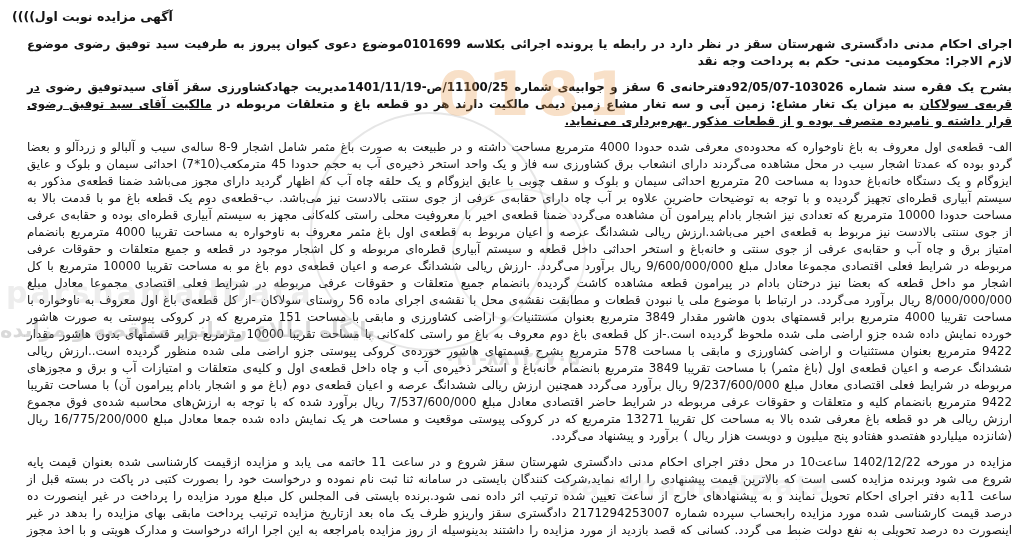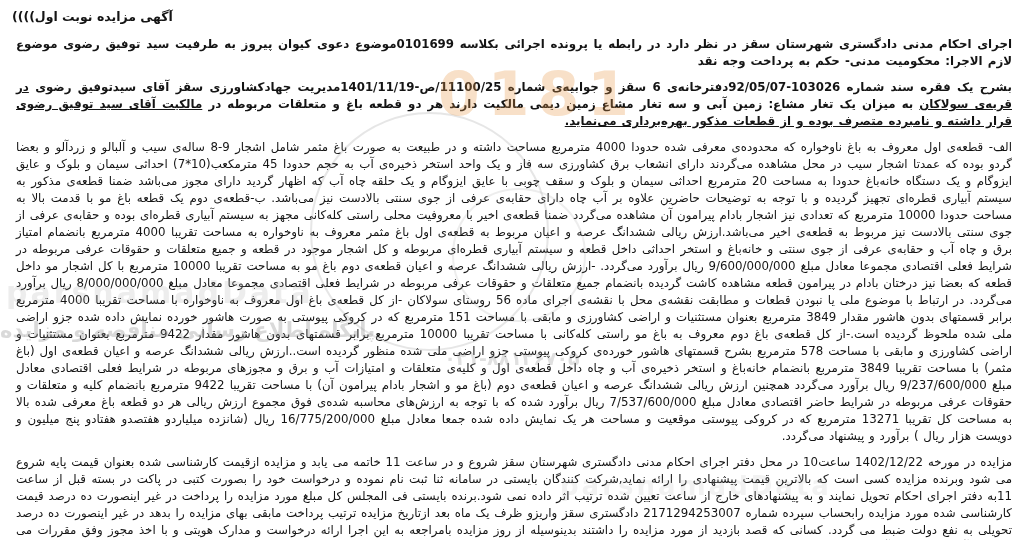--- a/index.html
+++ b/index.html
@@ -2,21 +2,21 @@
 <html lang="fa" dir="rtl"><head>
 <meta charset="utf-8">
 <style>
   html,body{margin:0;padding:0;background:#ffffff;}
   body{width:1024px;height:540px;overflow:hidden;
        font-family:"DejaVu Sans","Liberation Sans",sans-serif;}
   .page{position:relative;width:1024px;height:540px;box-sizing:border-box;
         padding:6px 12px 0 12px;direction:rtl;color:#141414;
         font-size:11.8px;line-height:17px;text-align:justify;}
   .title{font-size:12.5px;font-weight:bold;text-align:left;margin:2px 2px 11px 0;}
-  .para{margin:0 0 9px 4px;word-spacing:1px;}
+  .para{margin:0 0 9px 15px;word-spacing:1px;}
   .para.bold{font-weight:bold;}
   .seg-u{text-decoration:underline;}
   
   .wm-layer{position:absolute;inset:0;pointer-events:none;z-index:3;}
   .wm-circle-big{position:absolute;left:310px;top:112px;width:235px;height:235px;
         border:2px solid rgba(165,165,165,0.28);border-radius:50%;}
   .wm-circle-small{position:absolute;left:452px;top:188px;width:130px;height:130px;
         border:2px solid rgba(165,165,165,0.20);border-radius:50%;}
   .wm-code{position:absolute;left:438px;top:86px;font-size:60px;font-weight:bold;
         color:rgba(233,152,74,0.30);letter-spacing:8px;direction:ltr;}

